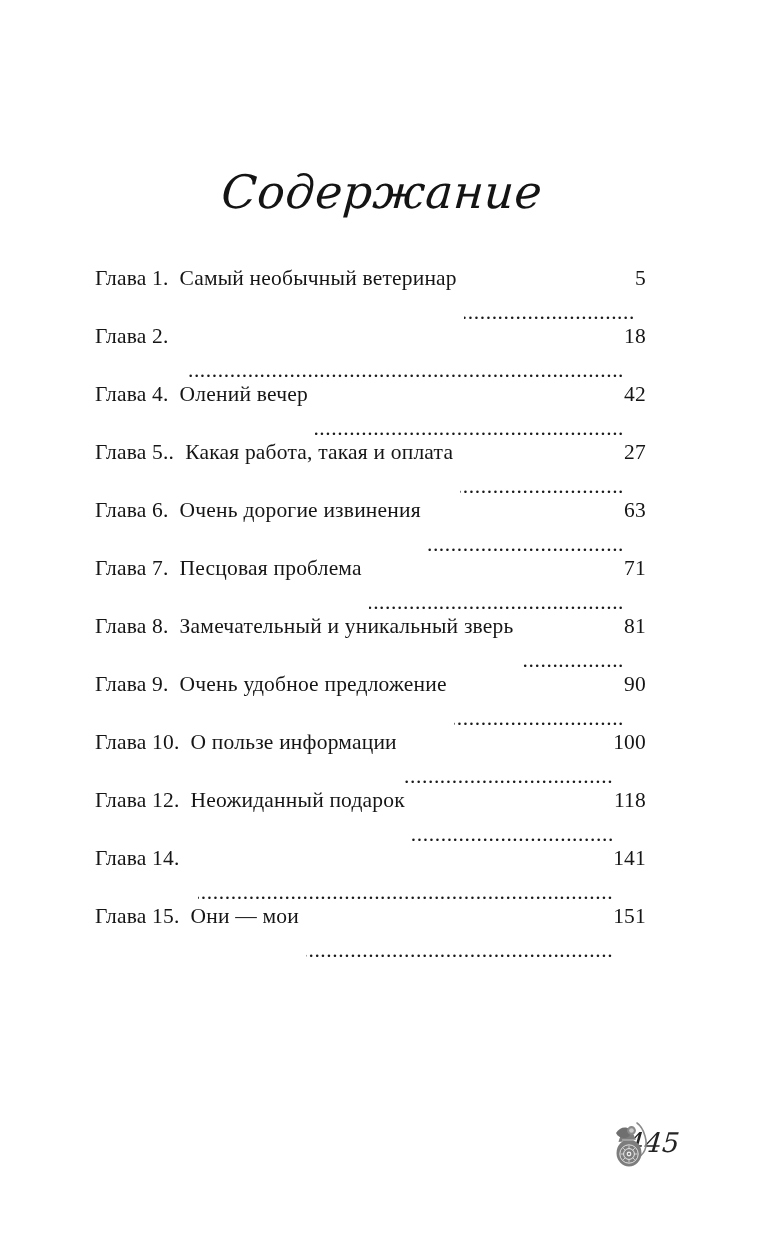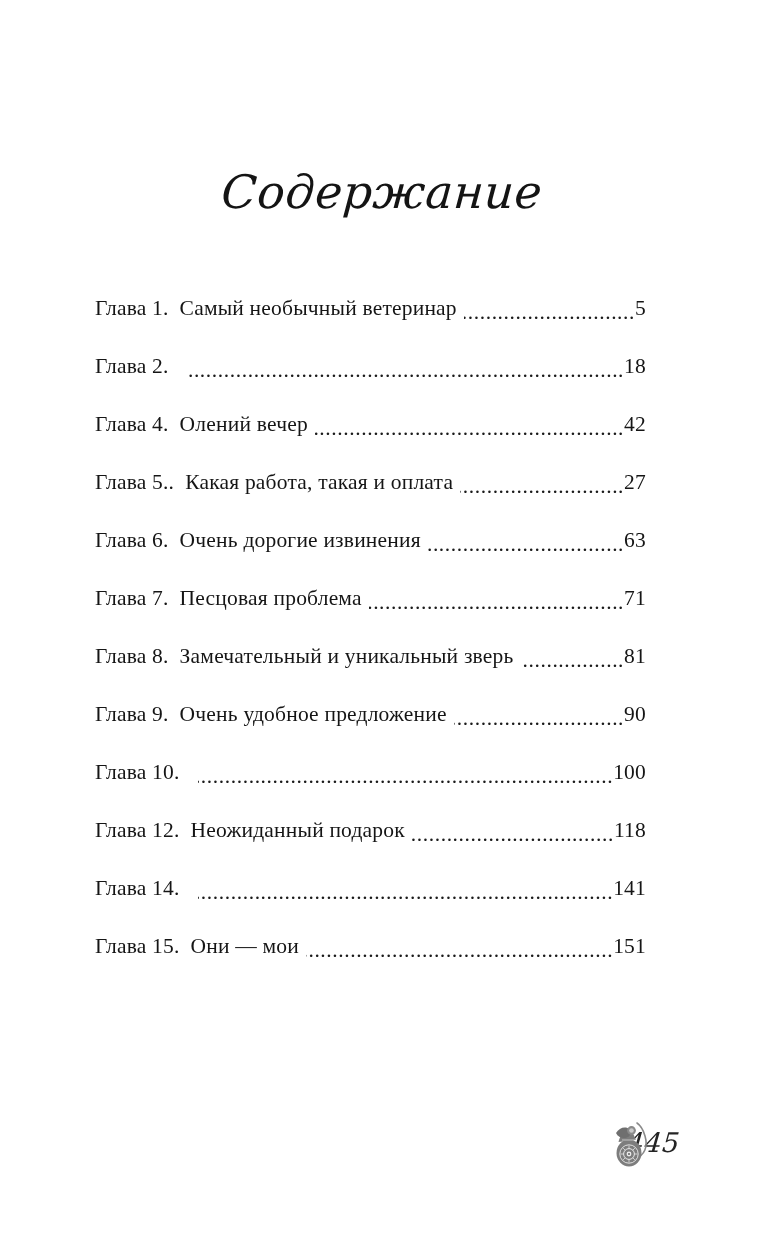--- a/index.html
+++ b/index.html
@@ -48,21 +48,21 @@
   
   .toc-list {
     position: absolute;
     left: 95px;
     top: 264px;
     width: 551px;
   }
 
   .toc-entry {
     display: flex;
-    align-items: flex-end;
+    align-items: flex-start;
     width: 100%;
     height: 58px;
     font-size: 21.5px;
     line-height: 28px;
     white-space: nowrap;
     overflow: hidden;
   }
 
   .entry-chapter {
     flex: 0 0 auto;
@@ -70,21 +70,20 @@
   }
 
   .entry-gap {
     flex: 0 0 auto;
     width: 11px;
   }
 
   .entry-title {
     flex: 0 0 auto;
     letter-spacing: 0.2px;
-    margin-top: 40px;
   }
 
   .entry-leader {
     flex: 1 1 auto;
     overflow: hidden;
     min-width: 0;
     margin: 0 0 0 7px;
     position: relative;
     height: 20px;
     align-self: flex-end;
@@ -197,20 +196,21 @@
       <div class="toc-entry">
         <span class="entry-chapter">Глава 9.</span>
         <span class="entry-gap"></span>
         <span class="entry-title">Очень удобное предложение</span>
         <span class="entry-leader"></span>
         <span class="entry-page">90</span>
       </div>
       <div class="toc-entry">
         <span class="entry-chapter">Глава 10.</span>
         <span class="entry-gap"></span>
+        <span class="entry-title">О пользе информации</span>
         <span class="entry-leader"></span>
         <span class="entry-page">100</span>
       </div>
       <div class="toc-entry">
         <span class="entry-chapter">Глава 12.</span>
         <span class="entry-gap"></span>
         <span class="entry-title">Неожиданный подарок</span>
         <span class="entry-leader"></span>
         <span class="entry-page">118</span>
       </div>

